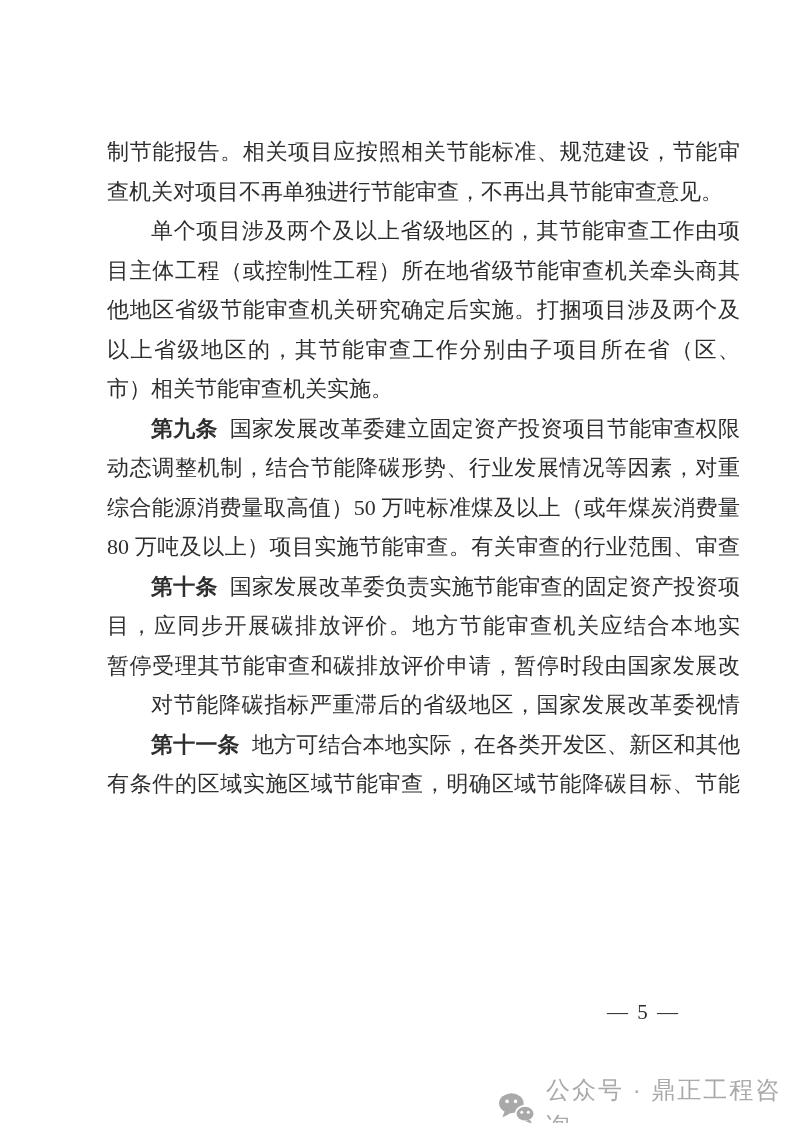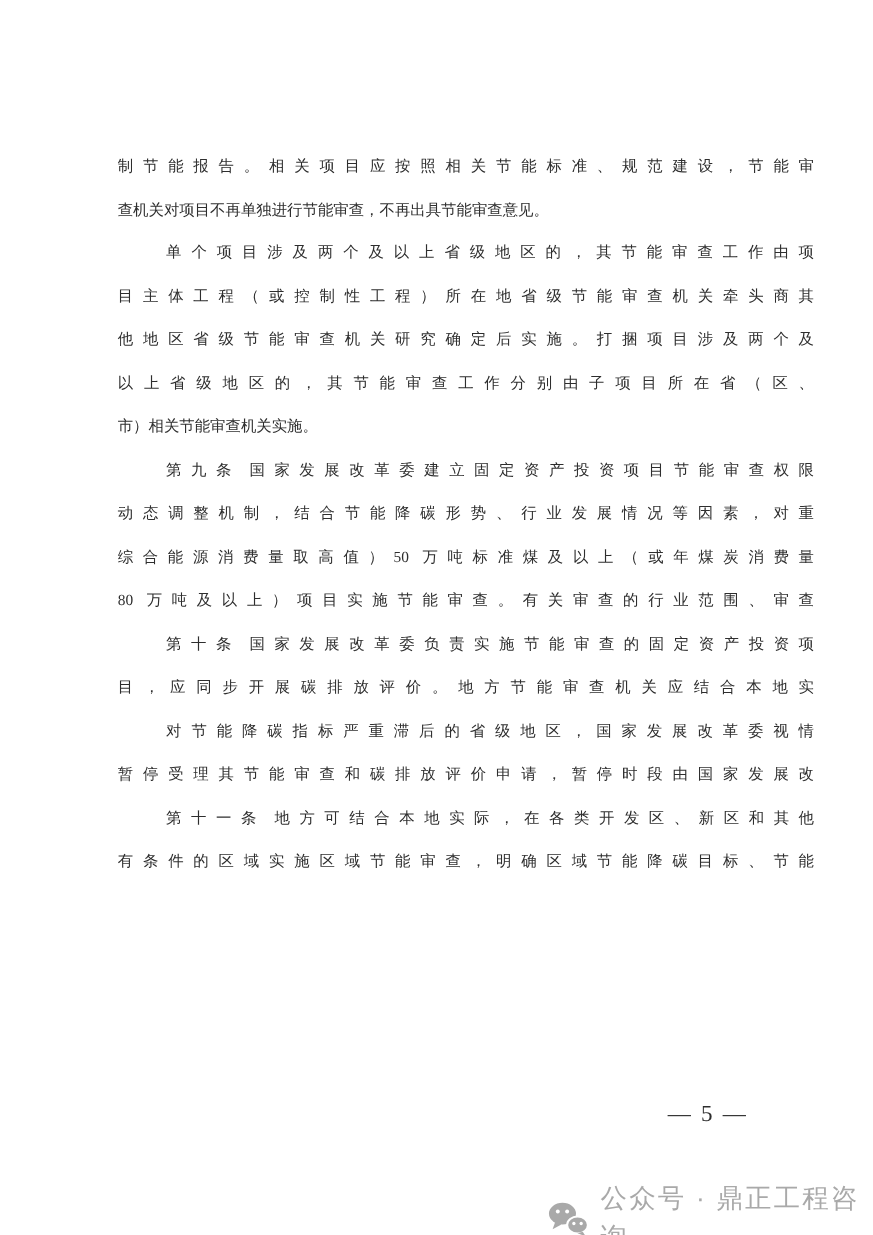--- a/index.html
+++ b/index.html
@@ -14,35 +14,35 @@
     margin: 0 auto;
     background: #ffffff;
     overflow: hidden;
   }
   .doc-body {
     position: absolute;
     left: 107px;
     top: 132px;
     width: 633px;
     color: #2e2e2e;
-    font-size: 14px;
+    font-size: 22px;
   }
   .line {
     height: 39.5px;
     line-height: 39.5px;
     white-space: nowrap;
   }
   .line.full {
     text-align: justify;
     text-align-last: justify;
     text-justify: inter-character;
     white-space: normal;
   }
   .line.indent { text-indent: 44px; }
-  .sec-head { font-weight: 400; }
+  .sec-head { font-weight: 700; }
   .sec-head:not(:empty) { margin-right: 0.55em; }
   .page-num {
     position: absolute;
     top: 1000px;
     left: 0;
     width: 680px;
     text-align: right;
     font-size: 21px;
     color: #2e2e2e;
     letter-spacing: 2px;
@@ -76,22 +76,22 @@
     <div class="line full"><span class="sec-head"></span><span>目主体工程（或控制性工程）所在地省级节能审查机关牵头商其</span></div>
     <div class="line full"><span class="sec-head"></span><span>他地区省级节能审查机关研究确定后实施。打捆项目涉及两个及</span></div>
     <div class="line full"><span class="sec-head"></span><span>以上省级地区的，其节能审查工作分别由子项目所在省（区、</span></div>
     <div class="line"><span class="sec-head"></span><span>市）相关节能审查机关实施。</span></div>
     <div class="line full indent"><span class="sec-head">第九条</span><span>国家发展改革委建立固定资产投资项目节能审查权限</span></div>
     <div class="line full"><span class="sec-head"></span><span>动态调整机制，结合节能降碳形势、行业发展情况等因素，对重</span></div>
     <div class="line full"><span class="sec-head"></span><span>综合能源消费量取高值）50 万吨标准煤及以上（或年煤炭消费量</span></div>
     <div class="line full"><span class="sec-head"></span><span>80 万吨及以上）项目实施节能审查。有关审查的行业范围、审查</span></div>
     <div class="line full indent"><span class="sec-head">第十条</span><span>国家发展改革委负责实施节能审查的固定资产投资项</span></div>
     <div class="line full"><span class="sec-head"></span><span>目，应同步开展碳排放评价。地方节能审查机关应结合本地实</span></div>
+    <div class="line full"><span class="sec-head"></span><span>暂停受理其节能审查和碳排放评价申请，暂停时段由国家发展改</span></div>
     <div class="line full indent"><span class="sec-head"></span><span>对节能降碳指标严重滞后的省级地区，国家发展改革委视情</span></div>
-    <div class="line full"><span class="sec-head"></span><span>暂停受理其节能审查和碳排放评价申请，暂停时段由国家发展改</span></div>
     <div class="line full indent"><span class="sec-head">第十一条</span><span>地方可结合本地实际，在各类开发区、新区和其他</span></div>
     <div class="line full"><span class="sec-head"></span><span>有条件的区域实施区域节能审查，明确区域节能降碳目标、节能</span></div>
   </div>
 
   <div class="page-num">— 5 —</div>
 
   <div class="watermark">
     <span class="wm-icon">
       <svg viewBox="0 0 40 36" width="38" height="34" aria-hidden="true">
         <ellipse cx="14" cy="13" rx="13" ry="10.5" fill="#a9a9a9"></ellipse>

